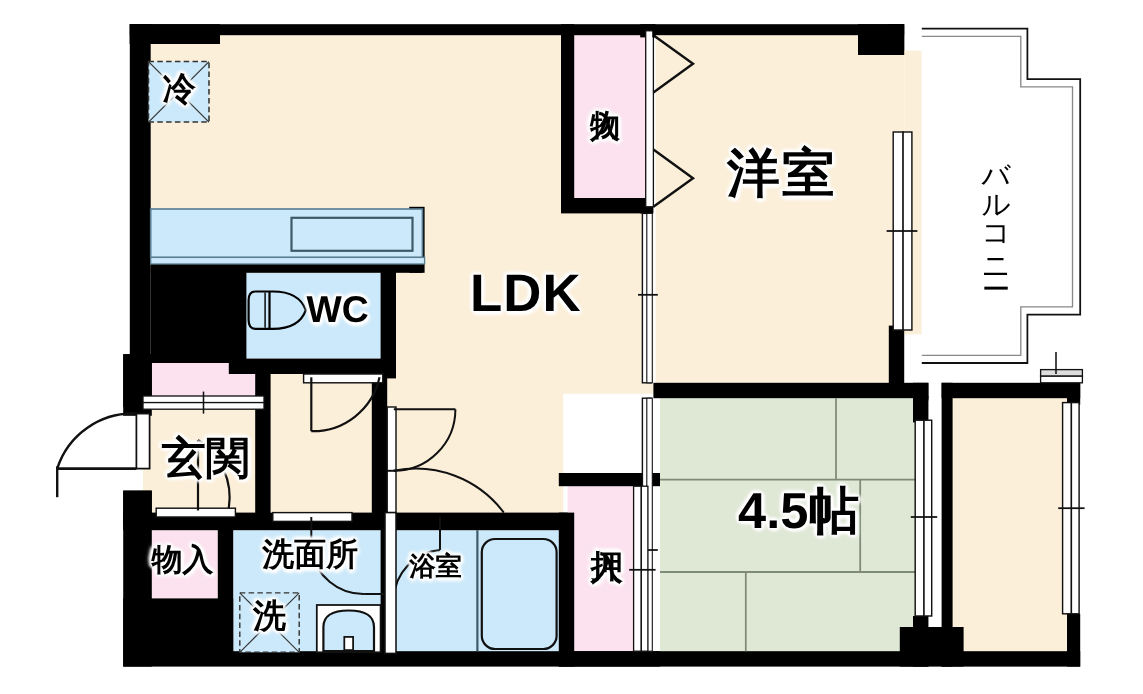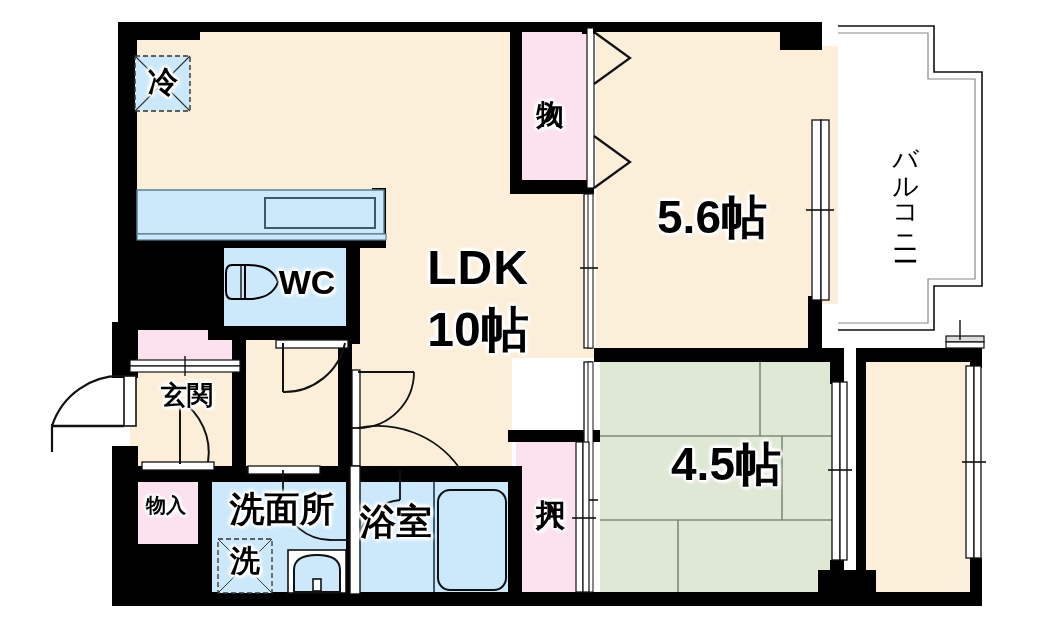--- a/index.html
+++ b/index.html
@@ -265,35 +265,34 @@
     </g>
 
     <line x1="594" y1="22" x2="594" y2="34" stroke="#000" stroke-width="2"></line>
   </svg>
 
   <div class="lbl" style="left:140px;top:66px;width:46px;font-size:30px;">冷</div>
 
   <div class="lbl" style="left:272px;top:264px;width:70px;font-size:34px;">WC</div>
 
   <div class="lbl" style="left:398px;top:243px;width:160px;font-size:48px;letter-spacing:1px;">LDK</div>
-  <div class="lbl" style="left:398px;top:305px;width:160px;font-size:48px;">10帖</div>
 
   <div class="lbl lbl-v" style="left:536px;top:78px;font-size:27px;">物入</div>
 
-  <div class="lbl" style="left:628px;top:193px;width:168px;font-size:46px;">5.6帖</div>
+  <div class="lbl" style="left:636px;top:134px;width:150px;font-size:48px;letter-spacing:2px;">洋室</div>
 
   <div class="lbl lbl-v" style="left:893px;top:130px;font-size:26px;font-weight:normal;">バルコニー</div>
 
-  <div class="lbl" style="left:140px;top:382px;width:94px;font-size:26px;">玄関</div>
-
-  <div class="lbl lbl-v" style="left:136px;top:495px;font-size:20px;writing-mode:horizontal-tb;width:60px;">物入</div>
-
-  <div class="lbl" style="left:216px;top:490px;width:132px;font-size:35px;text-align:center;">洗面所</div>
+  <div class="lbl" style="left:140px;top:396px;width:94px;font-size:40px;">玄関</div>
+
+  <div class="lbl lbl-v" style="left:136px;top:495px;font-size:28px;writing-mode:horizontal-tb;width:60px;">物入</div>
+
+  <div class="lbl" style="left:216px;top:490px;width:132px;font-size:29px;text-align:center;">洗面所</div>
 
   <div class="lbl" style="left:222px;top:545px;width:46px;font-size:30px;">洗</div>
 
-  <div class="lbl" style="left:360px;top:503px;width:72px;font-size:36px;font-family:Liberation Serif, serif;">浴室</div>
+  <div class="lbl" style="left:360px;top:503px;width:72px;font-size:24px;">浴室</div>
 
   <div class="lbl lbl-v" style="left:536px;top:477px;font-size:29px;">押入</div>
 
   <div class="lbl" style="left:644px;top:440px;width:164px;font-size:46px;text-align:center;">4.5帖</div>
 
 </div>
 
 </body></html>

